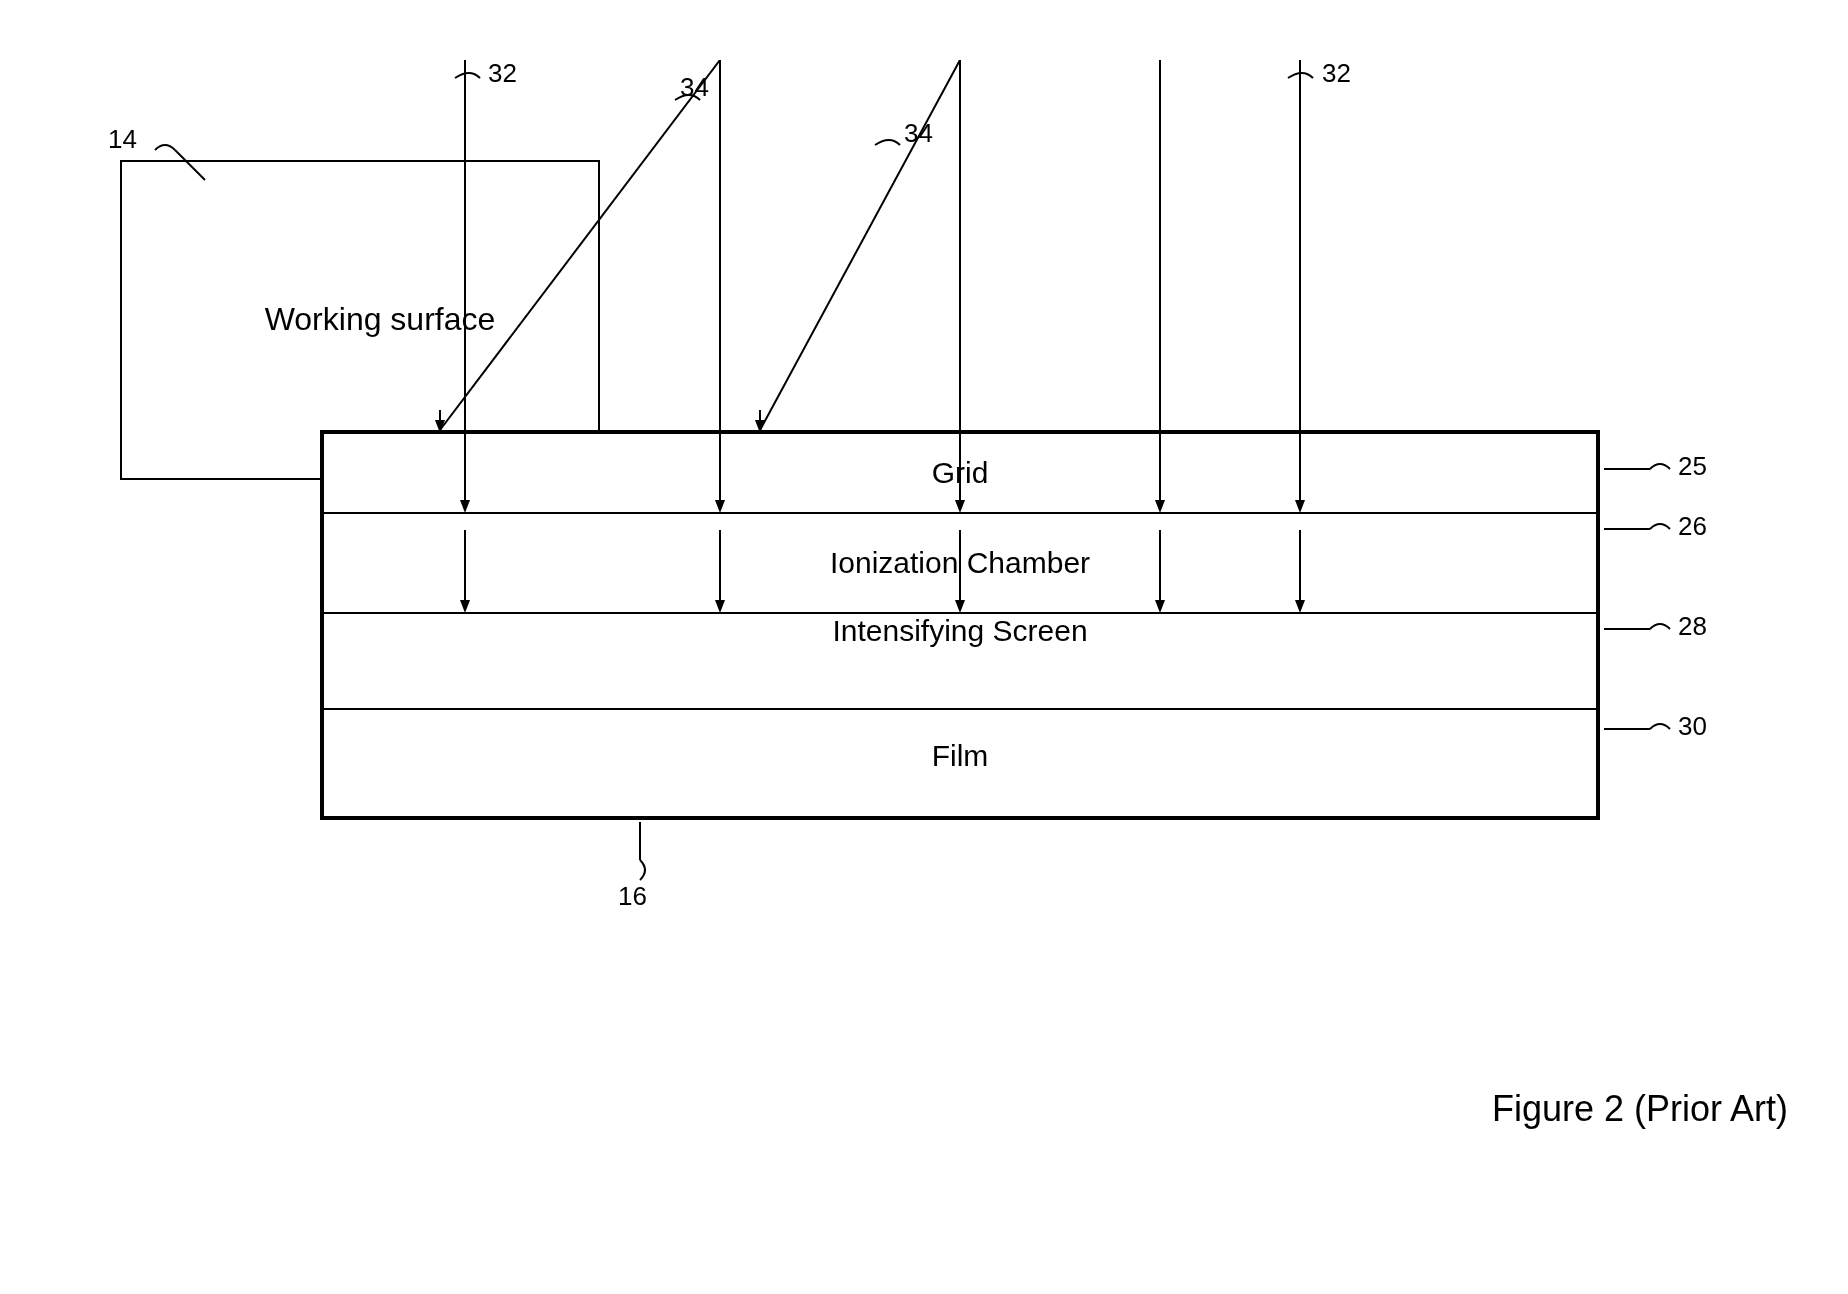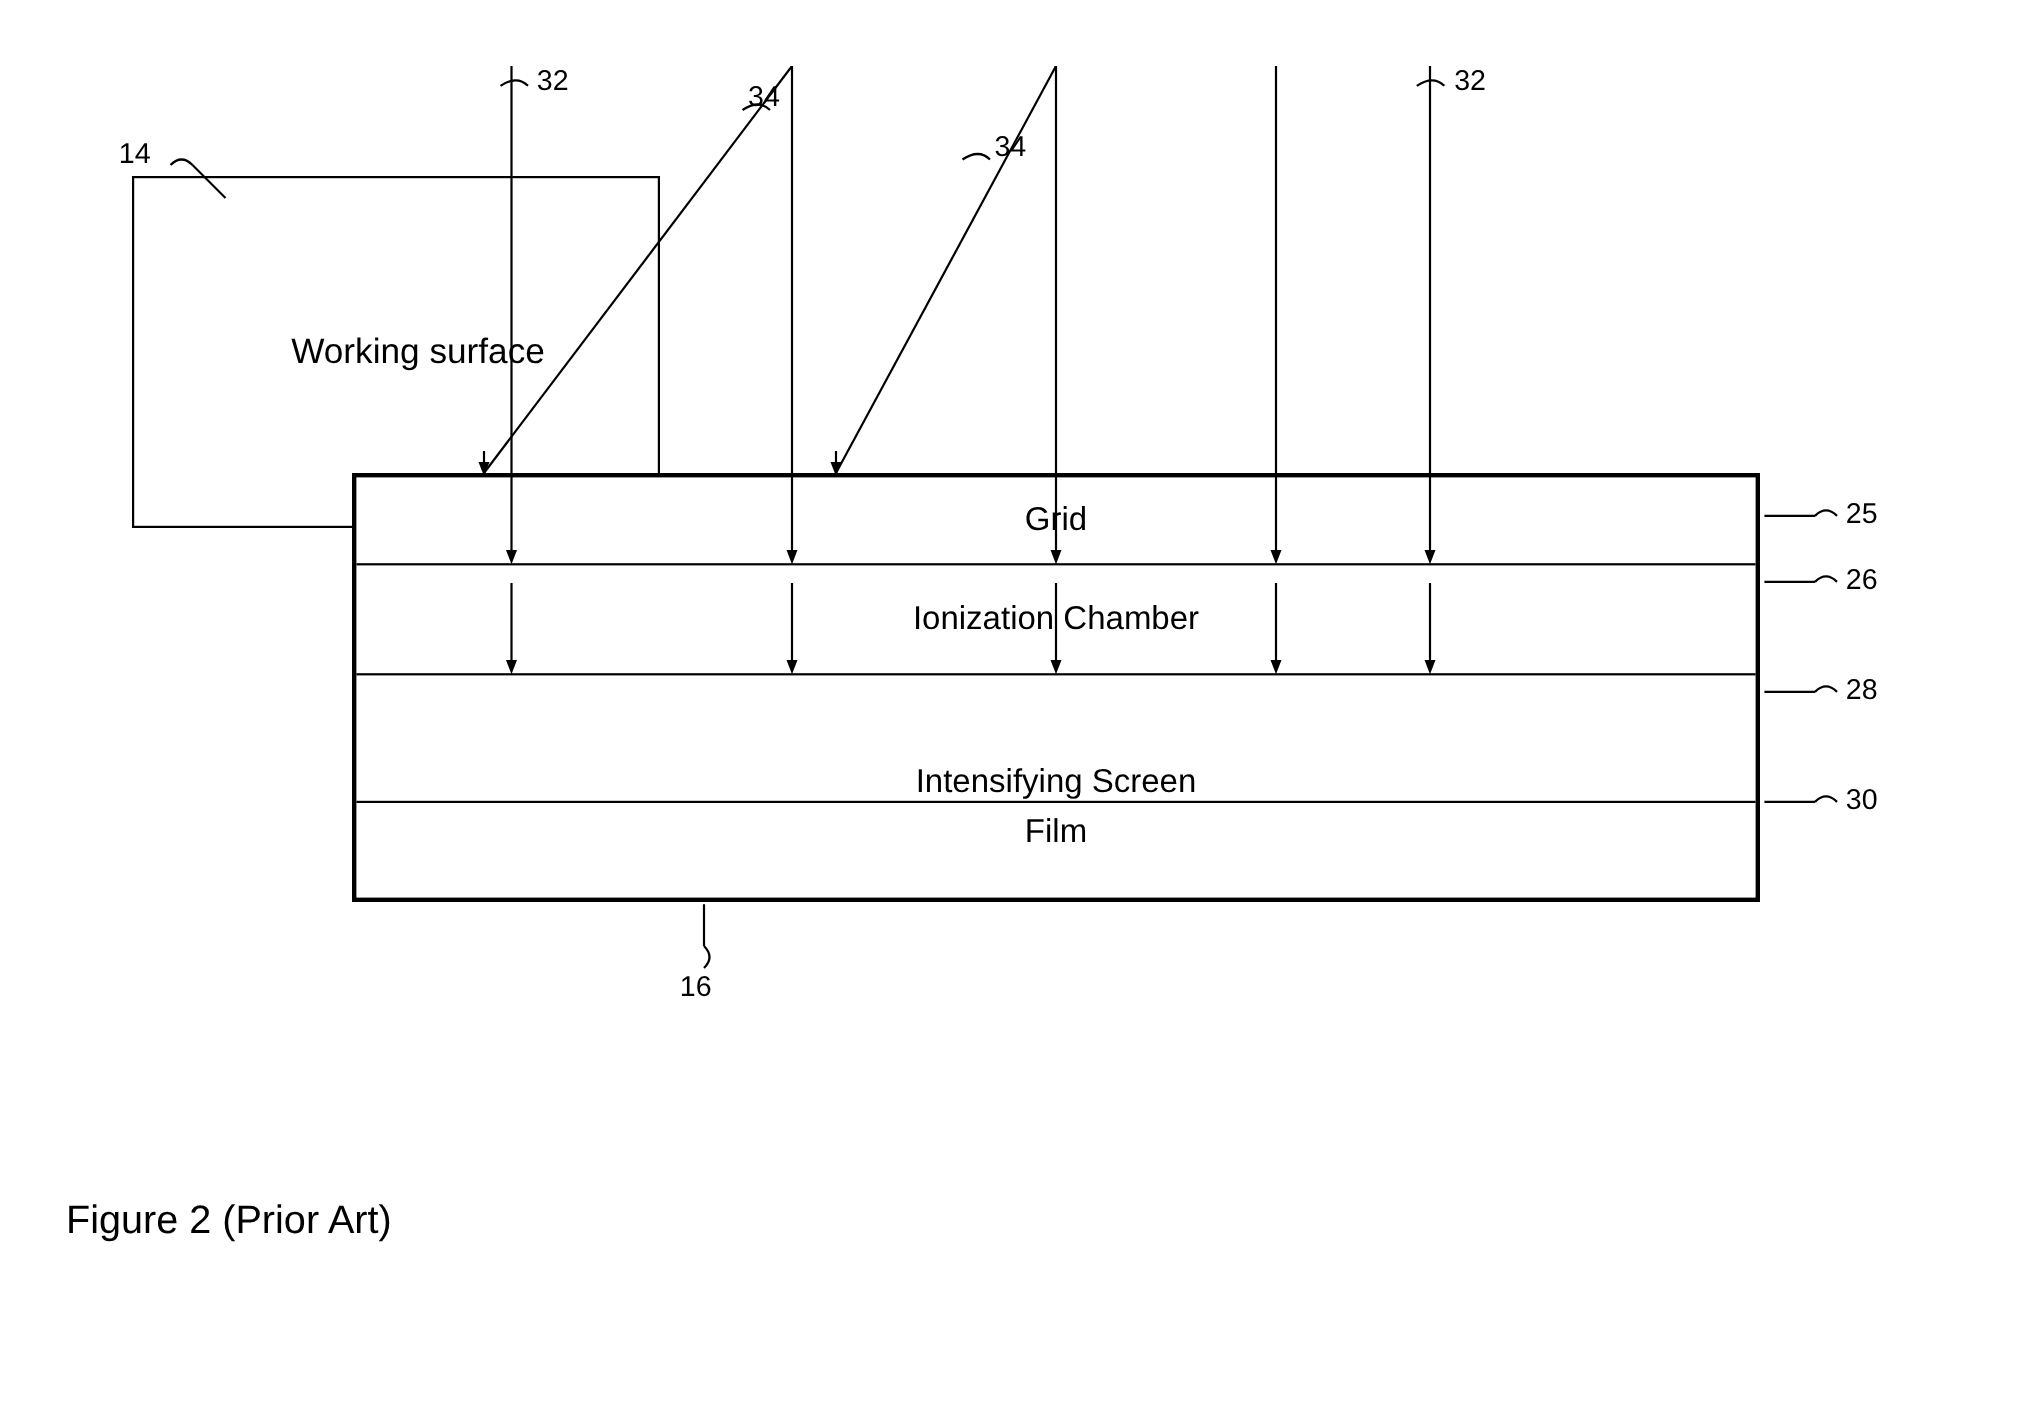--- a/index.html
+++ b/index.html
@@ -79,24 +79,24 @@
       align-items: center;
       justify-content: center;
     }
 
     
     .layer-intensifying {
       position: absolute;
       top: 180px;
       left: 0;
       right: 0;
-      height: 116px;
+      height: 96px;
       border-bottom: 2px solid #000;
       display: flex;
-      align-items: flex-end;
+      align-items: flex-start;
       justify-content: center;
     }
 
     
     .layer-film {
       position: absolute;
       top: 280px;
       left: 0;
       right: 0;
       height: 84px;
@@ -117,21 +117,21 @@
       width: 100%;
       height: 100%;
       pointer-events: none;
     }
 
     .figure-caption {
       position: absolute;
       bottom: 30px;
       left: 0;
       right: 0;
-      text-align: left;
+      text-align: right;
       font-size: 36px;
     }
   </style>
 </head>
 <body>
 
 <div class="diagram-container">
 
   <div class="working-surface">
     <span class="working-surface-label">Working

